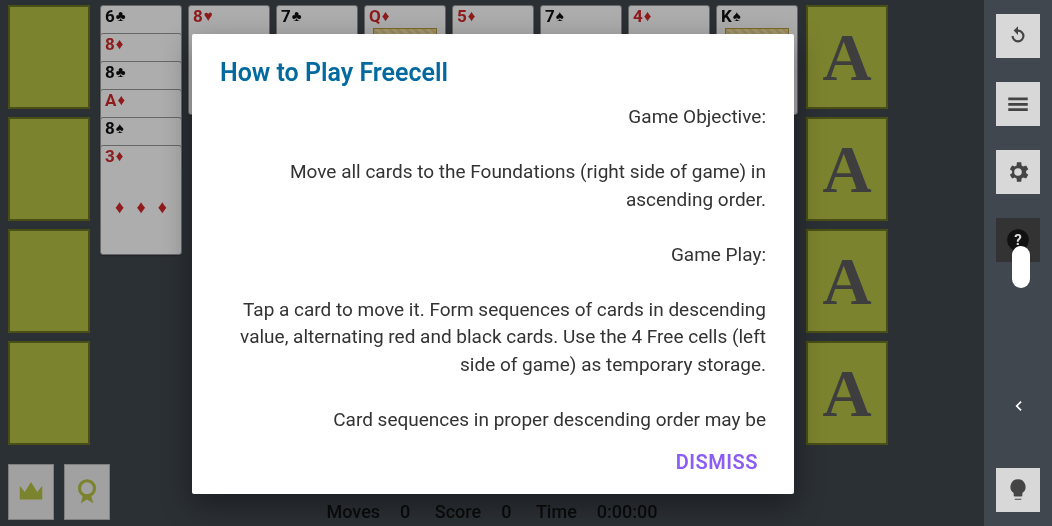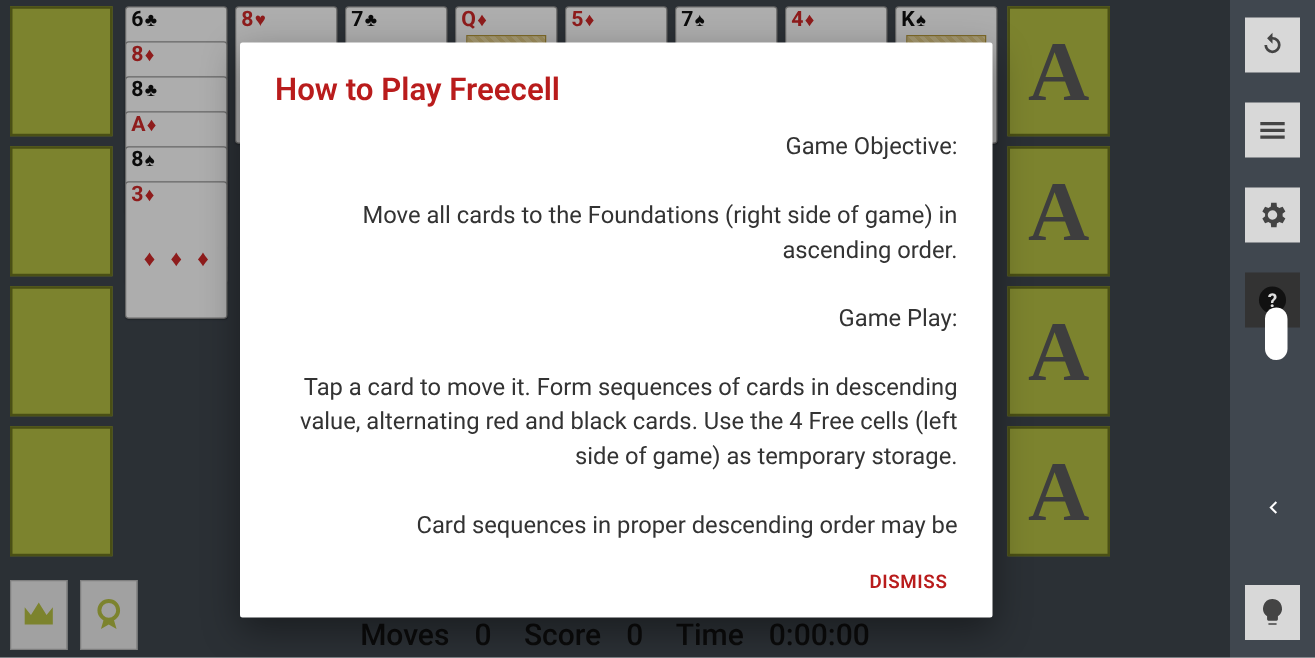--- a/index.html
+++ b/index.html
@@ -135,21 +135,21 @@
     width: 46px; height: 56px;
     background: #eee;
     border: 1px solid #bbb;
     display: flex; align-items: center; justify-content: center;
   }
   .status-bar {
     position: absolute;
     left: 0; bottom: 4px;
     width: 984px;
     text-align: center;
-    font-size: 24px;
+    font-size: 18px;
     color: #111;
     font-weight: 500;
   }
   .status-bar span { margin: 0 10px; }
 
   
   .backdrop {
     position: absolute;
     left: 0; top: 0; width: 984px; height: 526px;
     background: rgba(0,0,0,0.32);
@@ -161,41 +161,41 @@
     background: #fff;
     border-radius: 2px;
     box-shadow: 0 10px 30px rgba(0,0,0,0.4);
     padding: 24px 28px 12px 28px;
     display: flex;
     flex-direction: column;
   }
   .dialog h2 {
     font-size: 25px;
     font-weight: 600;
-    color: #b91c1c;
+    color: #0369a1;
     margin-bottom: 16px;
   }
   .dialog .body-text {
     flex: 1;
     overflow: hidden;
     font-size: 19px;
     line-height: 1.45;
     color: #333;
     white-space: pre-line;
     text-align: right;
   }
   .dialog .actions {
     display: flex;
     justify-content: flex-end;
     padding-top: 8px;
   }
   .dialog .dismiss {
-    color: #b91c1c;
+    color: #8b5cf6;
     font-weight: 600;
-    font-size: 15px;
+    font-size: 20px;
     letter-spacing: 0.5px;
     padding: 8px 8px;
     cursor: pointer;
   }
 
   .pill {
     position: absolute;
     left: 1012px; top: 246px;
     width: 18px; height: 42px;
     background: #fff;

